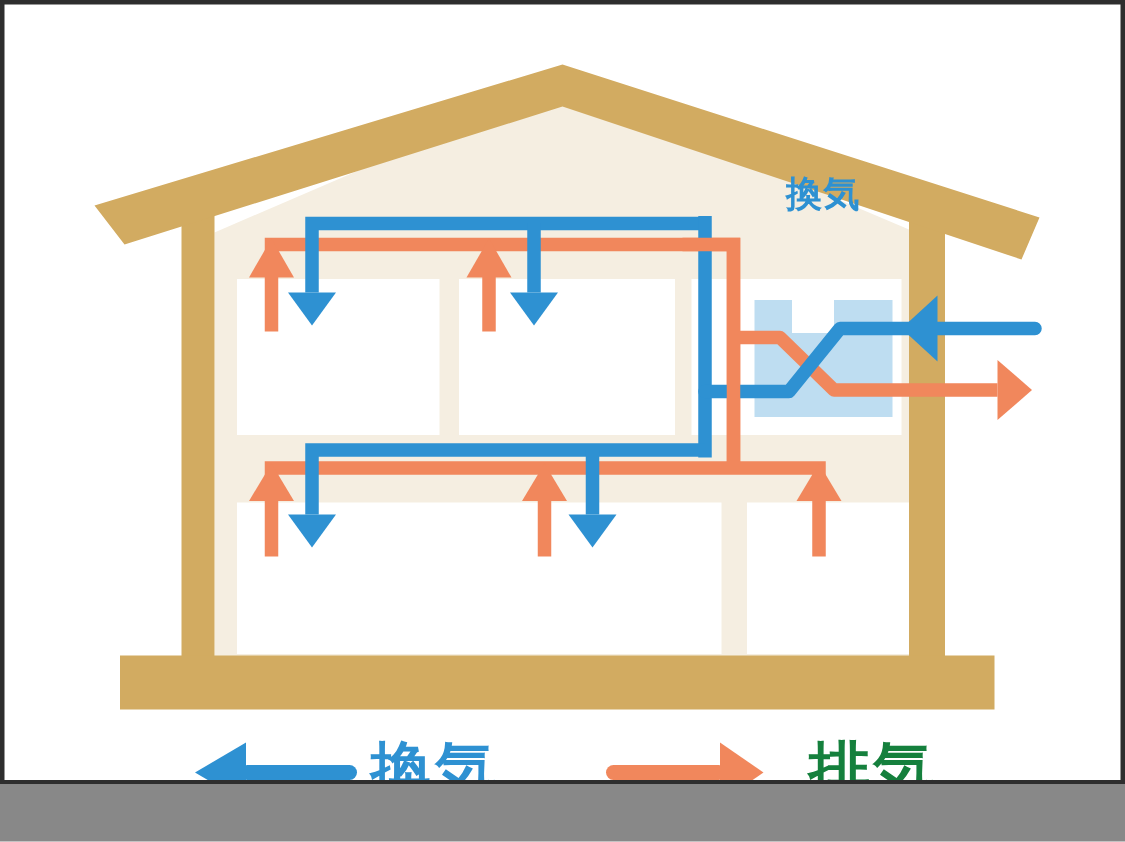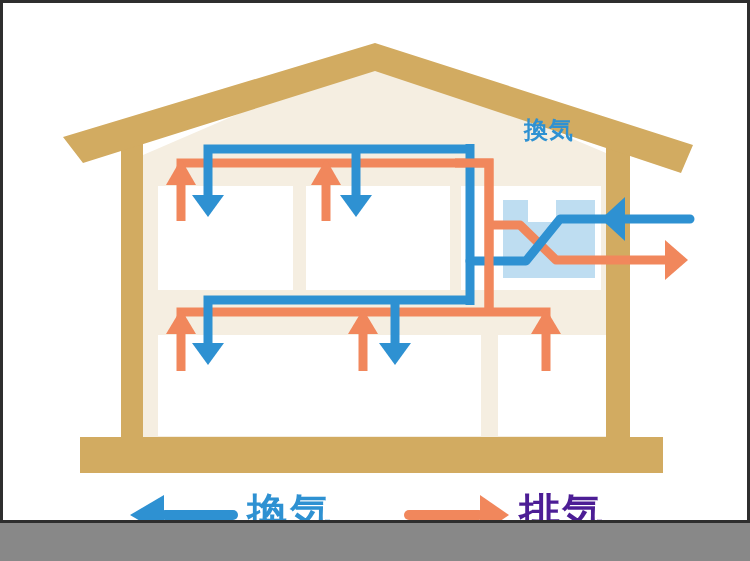--- a/index.html
+++ b/index.html
@@ -16,21 +16,21 @@
   .sys-label{
     position:absolute;left:448px;top:113px;width:196px;
     text-align:center;color:#2E91D2;font-weight:bold;
     font-size:24px;line-height:27px;letter-spacing:1px;
   }
   .legend-label{
     position:absolute;top:487px;font-weight:bold;
     font-size:41px;line-height:46px;letter-spacing:2px;
   }
   .legend-label.supply{left:244px;color:#2E91D2;}
-  .legend-label.exhaust{left:516px;color:#4c1d95;}
+  .legend-label.exhaust{left:536px;color:#15803d;}
 </style>
 </head>
 <body>
 
 <div class="stage">
 
   <svg viewBox="0 0 744 555">
 
     <g>
       <polygon points="140,435 140,152 372,52 603,150 603,435" fill="#F5EEE1"></polygon>

